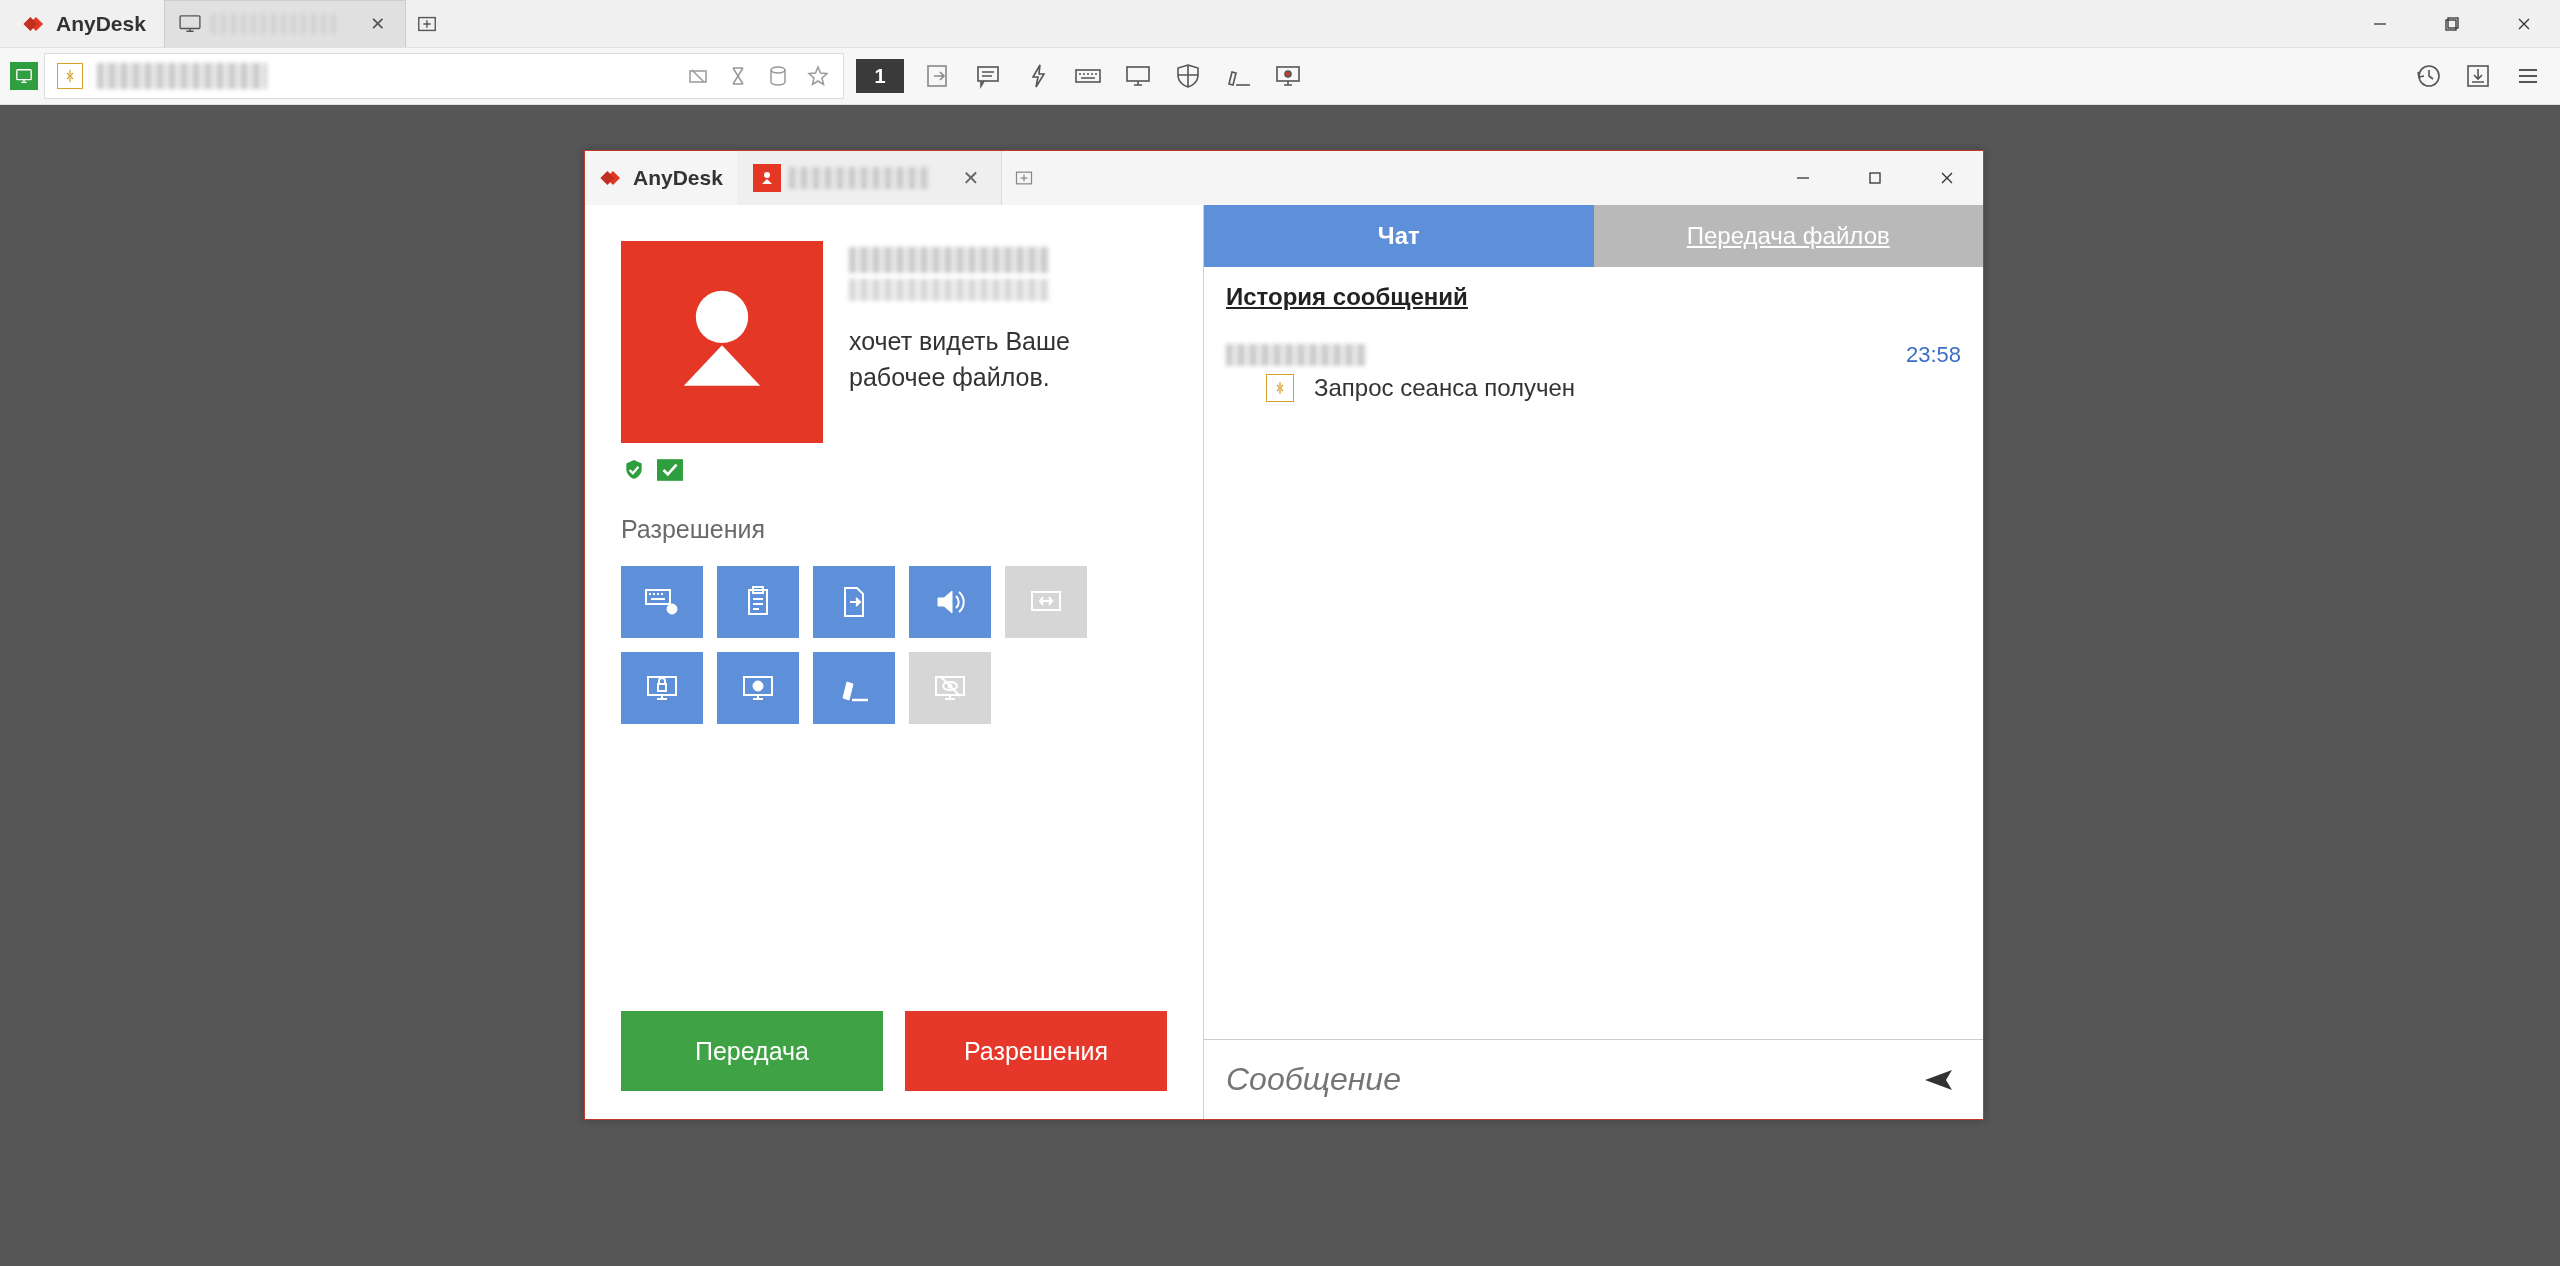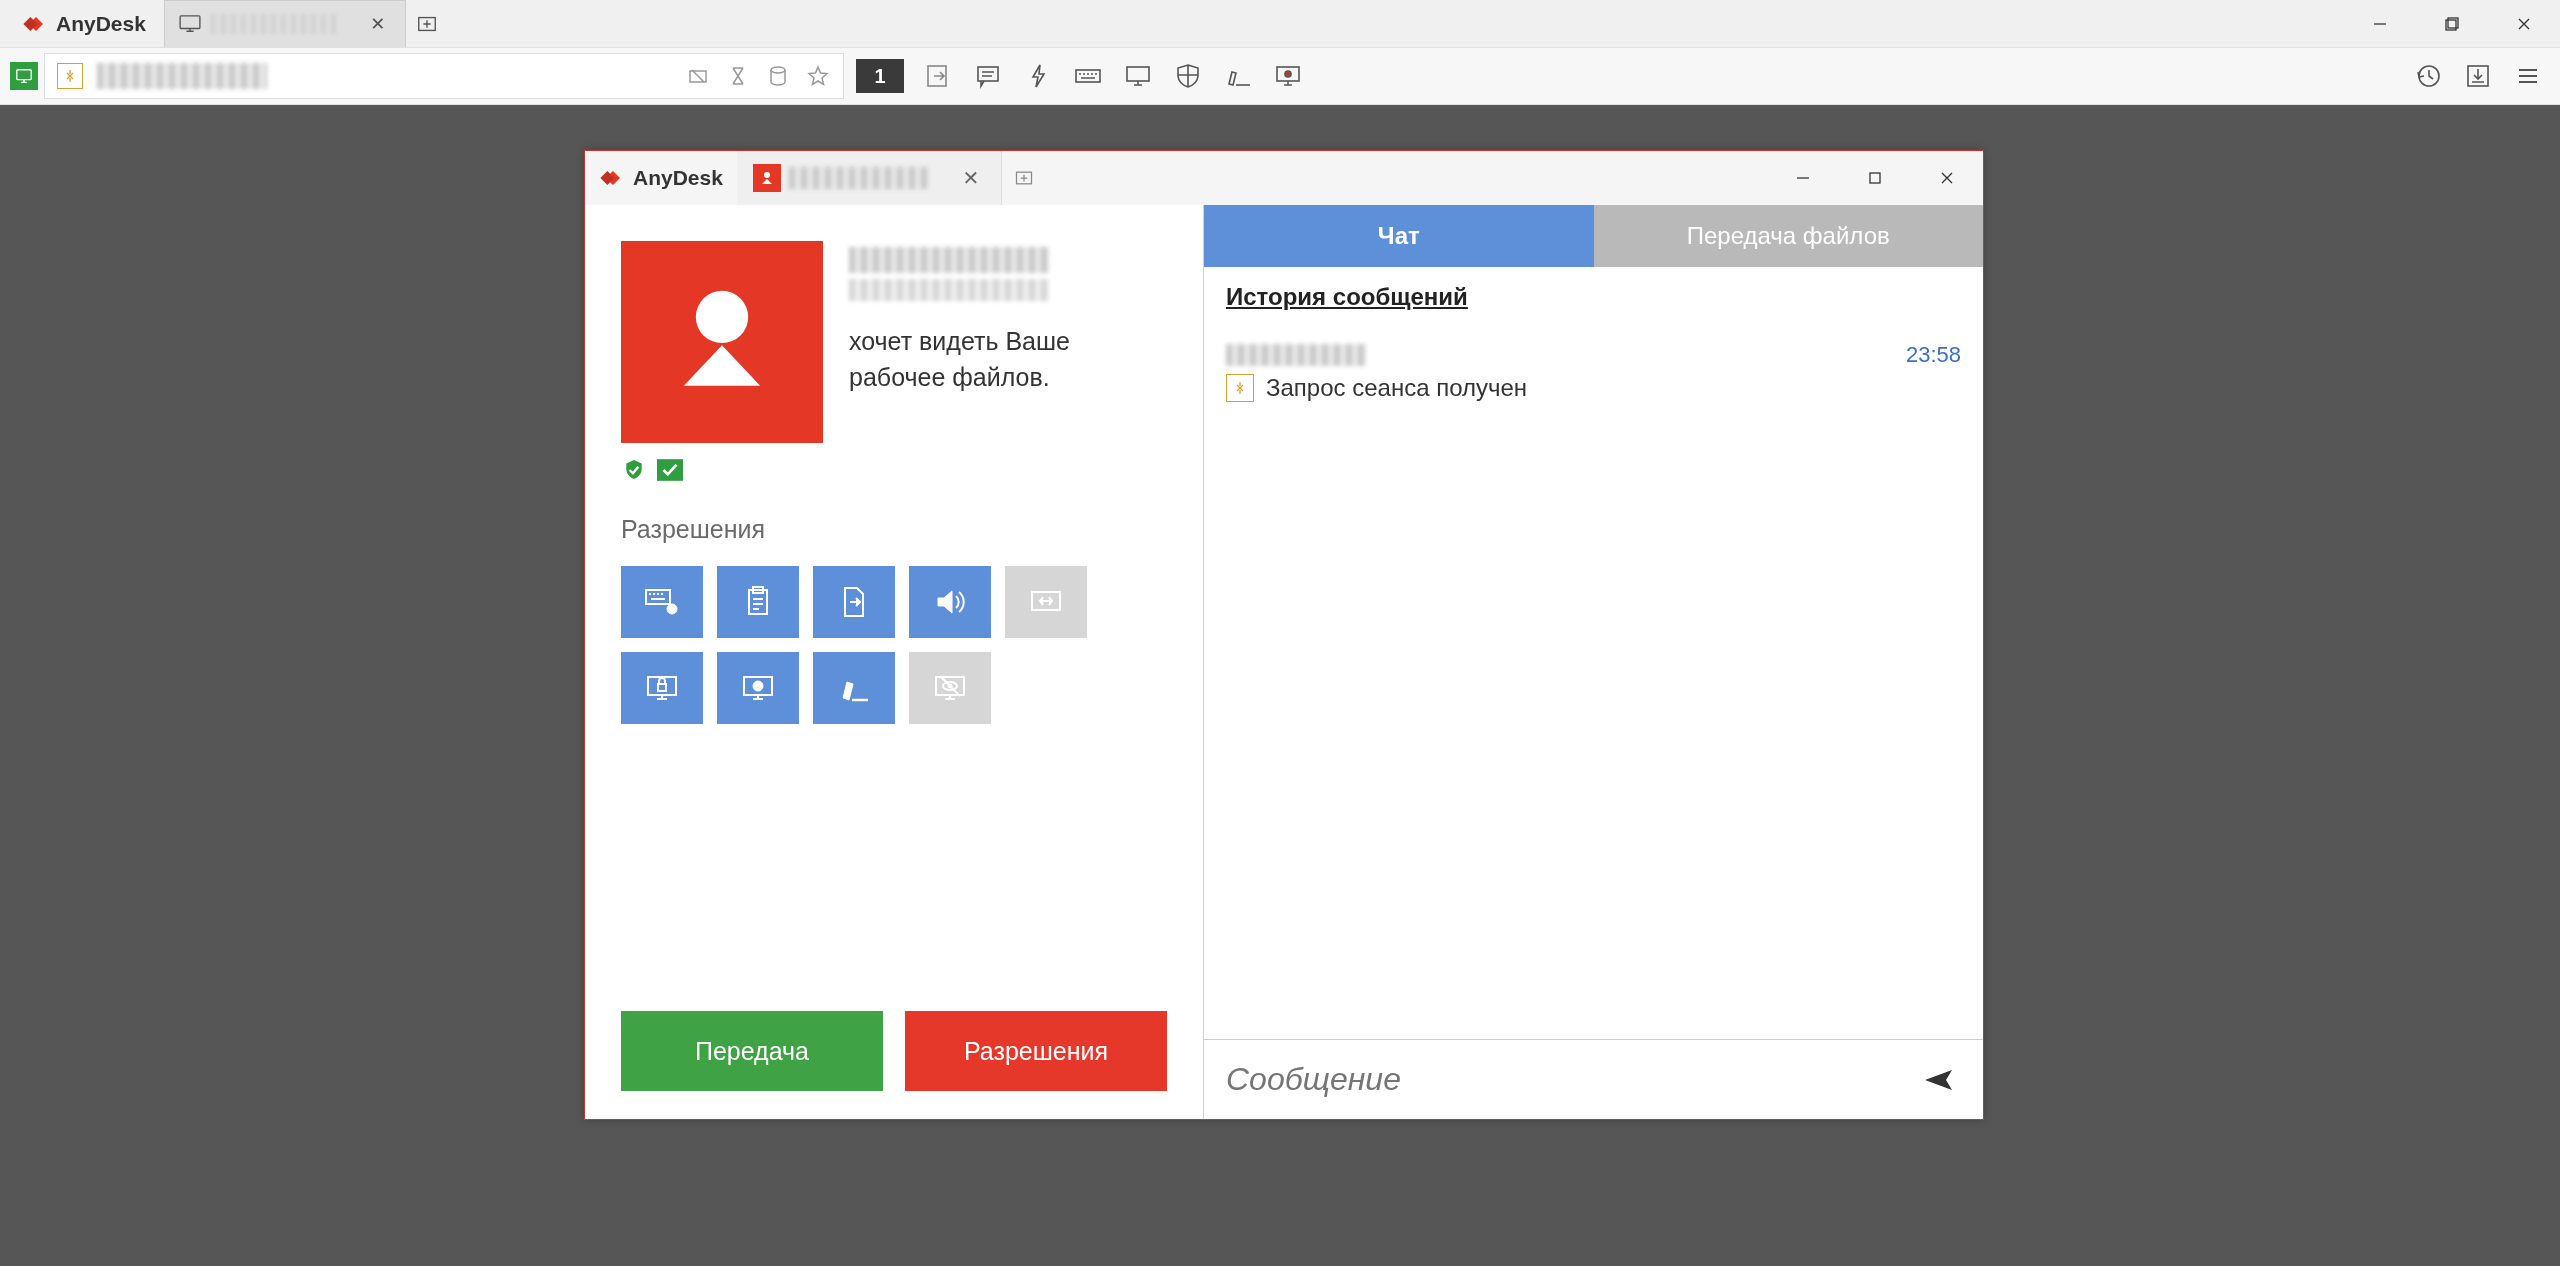--- a/index.html
+++ b/index.html
@@ -76,28 +76,28 @@
 .action-row { display: flex; gap: 22px; margin-top: 20px; }
 .btn { flex: 1; height: 80px; display: flex; align-items: center; justify-content: center; font-size: 25px; color: #fff; cursor: pointer; border: none; }
 .btn-accept { background: #3fa244; }
 .btn-reject { background: #e5372a; }
 
 
 .right-pane { flex: 1; display: flex; flex-direction: column; border-left: 1px solid #d0d0d0; }
 .chat-tabs { height: 62px; display: flex; }
 .chat-tab { flex: 1; display: flex; align-items: center; justify-content: center; font-size: 24px; cursor: pointer; }
 .chat-tab.active { background: #5e8fd9; color: #fff; font-weight: bold; }
-.chat-tab.inactive { background: #b9b9b9; color: #fff; }
+.chat-tab.inactive { background: #b9b9b9; color: #fff; text-decoration: underline; }
 .chat-header { padding: 16px 22px 12px 22px; border-bottom: 1px solid transparent; }
 .chat-header-text { font-size: 24px; font-weight: 700; color: #222; text-decoration: underline; }
 .chat-body { flex: 1; padding: 18px 22px; }
 .msg-head { display: flex; justify-content: space-between; align-items: center; margin-bottom: 6px; }
 .msg-name-obs { width: 140px; height: 22px; background: repeating-linear-gradient(90deg,#c8c8c8,#c8c8c8 6px,#e8e8e8 6px,#e8e8e8 12px); filter: blur(2px); }
 .msg-time { font-size: 22px; color: #3a6fc4; }
-.msg-line { display: flex; align-items: center; gap: 12px; }
+.msg-line { display: flex; align-items: center; gap: 20px; margin-left: 40px; }
 .msg-icon { width: 28px; height: 28px; border: 1.5px solid #d9a030; display: flex; align-items: center; justify-content: center; }
 .msg-icon svg { width: 14px; height: 14px; }
 .msg-text { font-size: 24px; color: #333; }
 .chat-input-row { height: 80px; border-top: 1px solid #ccc; display: flex; align-items: center; padding: 0 22px; gap: 16px; }
 .chat-input { flex: 1; border: none; font-size: 32px; font-style: italic; color: #666; outline: none; }
 .send-btn { width: 42px; height: 42px; display: flex; align-items: center; justify-content: center; cursor: pointer; }
 .send-btn svg { width: 36px; height: 36px; fill: #333; }
 </style>
 </head>
 <body>

